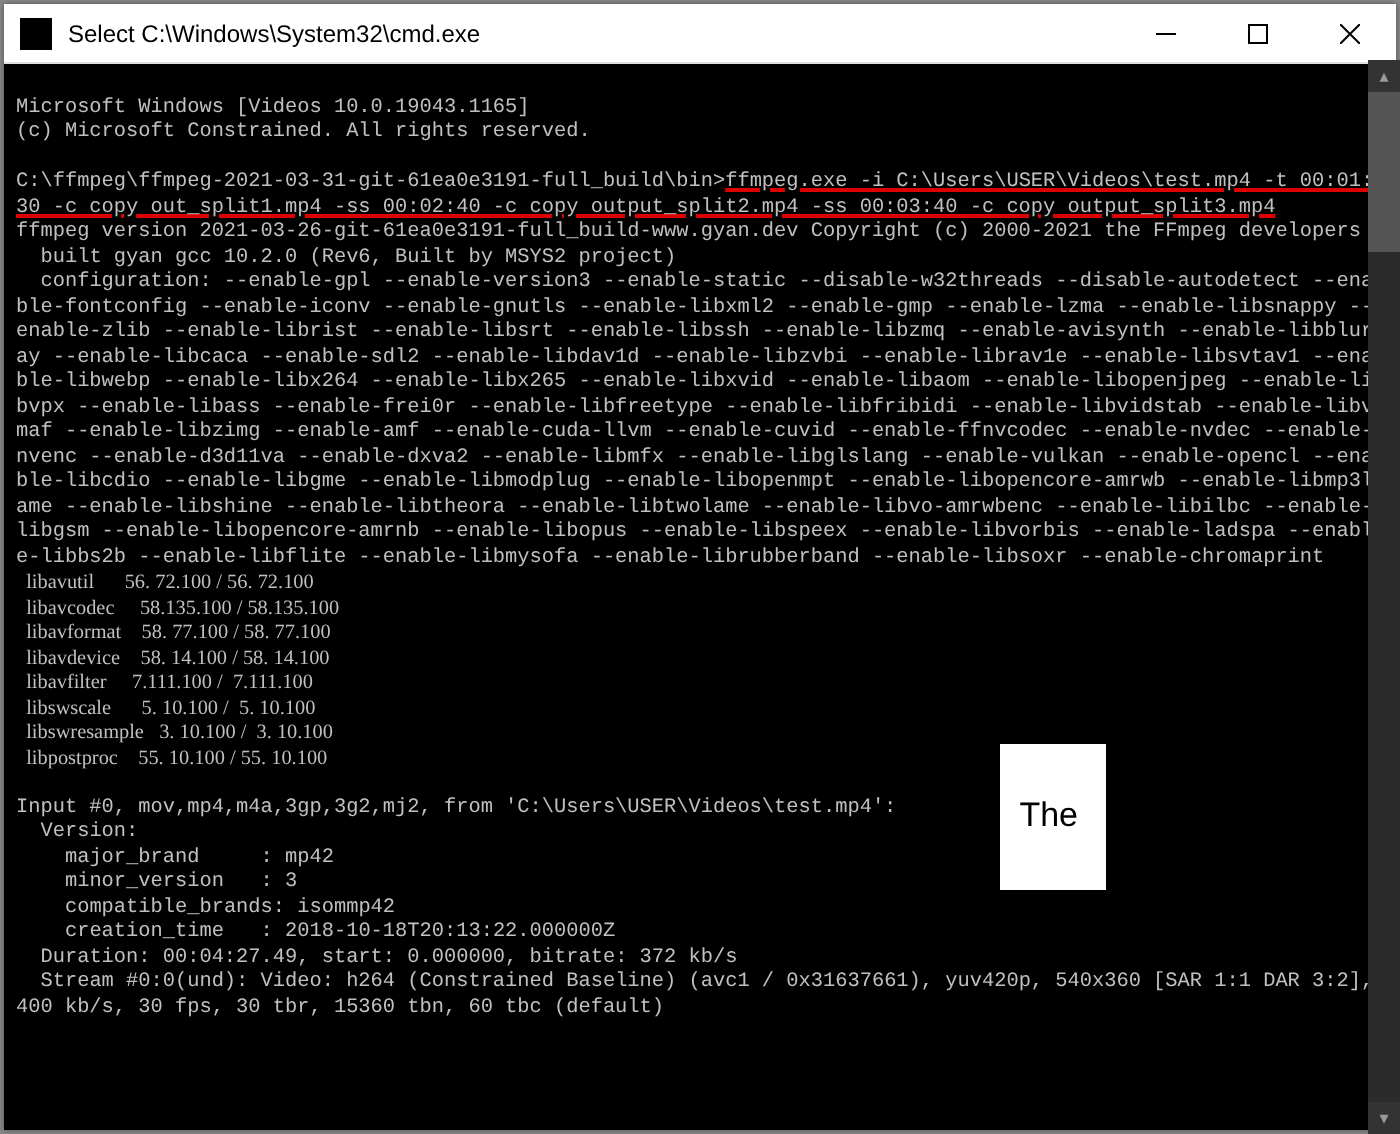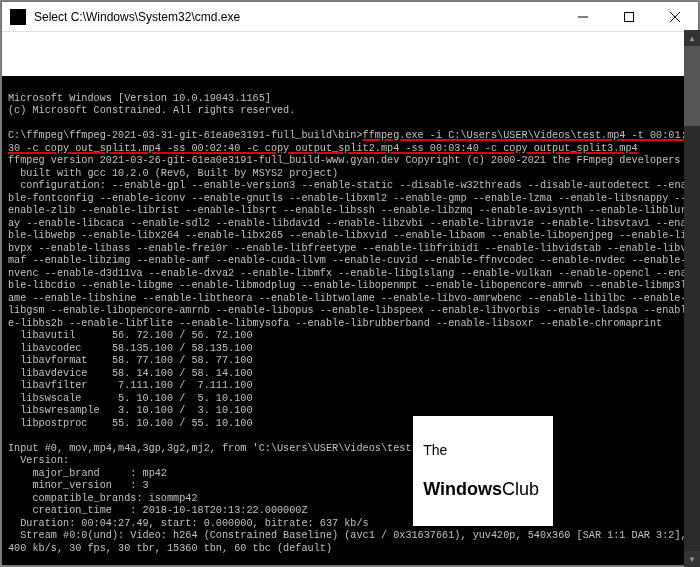--- a/index.html
+++ b/index.html
@@ -1,35 +1,35 @@
 <!DOCTYPE html>
 <html><head>
   <meta charset="utf-8">
   <style>
     * { margin: 0; padding: 0; box-sizing: border-box; }
     body { width: 700px; height: 567px; background: #888; font-family: "Segoe UI", sans-serif; overflow: hidden; }
-    .window { width: 696px; height: 563px; margin: 2px; background: #fff; box-shadow: 0 0 3px rgba(0,0,0,0.4); display: flex; flex-direction: column; gap: 44px; }
+    .window { width: 696px; height: 563px; margin: 2px; background: #fff; box-shadow: 0 0 3px rgba(0,0,0,0.4); display: flex; flex-direction: column; }
     .titlebar { height: 30px; background: #fff; display: flex; align-items: center; border-bottom: 1px solid #e0e0e0; }
     .title-icon { width: 16px; height: 16px; margin: 0 8px; background: #000; display: inline-block; }
     .title-text { flex: 1; font-size: 12px; color: #000; }
     .win-controls { display: flex; }
     .win-btn { width: 46px; height: 30px; display: flex; align-items: center; justify-content: center; font-size: 12px; color: #000; }
     .win-btn svg { width: 10px; height: 10px; }
     .terminal { flex: 1; background: #000; color: #c0c0c0; font-family: "Consolas", "Courier New", monospace; font-size: 10.2px; line-height: 12.5px; padding: 4px 6px; overflow: hidden; position: relative; white-space: pre-wrap; word-break: break-all; }
     .line { white-space: pre-wrap; word-break: break-all; }
     .hl-text { text-decoration: underline; text-decoration-color: #d00; text-decoration-thickness: 2px; }
     .scrollbar { position: absolute; right: 0; top: 30px; bottom: 0; width: 16px; background: #2b2b2b; }
     .scroll-thumb { position: absolute; top: 0; width: 16px; height: 80px; background: #555; }
     .scroll-up, .scroll-down { width:16px; height:16px; background:#333; color:#999; font-size:9px; display:flex; align-items:center; justify-content:center; position:absolute;}
     .scroll-up { top:0; } .scroll-down{ bottom:0;}
     .watermark { position: absolute; right: 145px; top: 340px; background: #fff; color: #000; padding: 6px 14px 6px 10px; font-family: "Segoe UI", sans-serif; font-weight: 400; line-height: 1.05; }
-    .watermark .l1 { font-size: 14px; font-weight: 400; }
+    .watermark .l1 { font-size: 17px; font-weight: 400; }
     .watermark .l2 { font-size: 18px; font-weight: 400; }
     .watermark .l2 b { font-weight: 700; }
-    .libtable { font-family: Liberation Mono, monospace; white-space: pre; }
+    .libtable { font-family: Liberation Serif, serif; white-space: pre; }
   </style>
 </head>
 <body>
 
 <div class="window">
   <div class="titlebar">
     <span class="title-icon"></span>
     <span class="title-text">Select C:\Windows\System32\cmd.exe</span>
     <div class="win-controls">
       <div class="win-btn">
@@ -45,47 +45,46 @@
       <div class="win-btn">
           <svg viewBox="0 0 10 10">
             <line x1="0" y1="0" x2="10" y2="10" stroke="#000" stroke-width="1"></line>
             <line x1="10" y1="0" x2="0" y2="10" stroke="#000" stroke-width="1"></line>
           </svg>
         </div>
     </div>
   </div>
 
   <div class="terminal">
-<span class="line">Microsoft Windows [Version 10.0.19043.1165]</span>
+<span class="line">Microsoft Windows [Videos 10.0.19043.1165]</span>
 <span class="line">(c) Microsoft Constrained. All rights reserved.</span>
 <span class="line"> </span>
 <span class="line"><span>C:\ffmpeg\ffmpeg-2021-03-31-git-61ea0e3191-full_build\bin&gt;</span><span class="hl-text">ffmpeg.exe -i C:\Users\USER\Videos\test.mp4 -t 00:01:30 -c copy out_split1.mp4 -ss 00:02:40 -c copy output_split2.mp4 -ss 00:03:40 -c copy output_split3.mp4</span></span>
 <span class="line">ffmpeg version 2021-03-26-git-61ea0e3191-full_build-www.gyan.dev Copyright (c) 2000-2021 the FFmpeg developers</span>
-<span class="line">  built with gcc 10.2.0 (Rev6, Built by MSYS2 project)</span>
+<span class="line">  built gyan gcc 10.2.0 (Rev6, Built by MSYS2 project)</span>
 <span class="line">  configuration: --enable-gpl --enable-version3 --enable-static --disable-w32threads --disable-autodetect --enable-fontconfig --enable-iconv --enable-gnutls --enable-libxml2 --enable-gmp --enable-lzma --enable-libsnappy --enable-zlib --enable-librist --enable-libsrt --enable-libssh --enable-libzmq --enable-avisynth --enable-libbluray --enable-libcaca --enable-sdl2 --enable-libdav1d --enable-libzvbi --enable-librav1e --enable-libsvtav1 --enable-libwebp --enable-libx264 --enable-libx265 --enable-libxvid --enable-libaom --enable-libopenjpeg --enable-libvpx --enable-libass --enable-frei0r --enable-libfreetype --enable-libfribidi --enable-libvidstab --enable-libvmaf --enable-libzimg --enable-amf --enable-cuda-llvm --enable-cuvid --enable-ffnvcodec --enable-nvdec --enable-nvenc --enable-d3d11va --enable-dxva2 --enable-libmfx --enable-libglslang --enable-vulkan --enable-opencl --enable-libcdio --enable-libgme --enable-libmodplug --enable-libopenmpt --enable-libopencore-amrwb --enable-libmp3lame --enable-libshine --enable-libtheora --enable-libtwolame --enable-libvo-amrwbenc --enable-libilbc --enable-libgsm --enable-libopencore-amrnb --enable-libopus --enable-libspeex --enable-libvorbis --enable-ladspa --enable-libbs2b --enable-libflite --enable-libmysofa --enable-librubberband --enable-libsoxr --enable-chromaprint</span>
 <div class="libtable">  libavutil      56. 72.100 / 56. 72.100
   libavcodec     58.135.100 / 58.135.100
   libavformat    58. 77.100 / 58. 77.100
   libavdevice    58. 14.100 / 58. 14.100
   libavfilter     7.111.100 /  7.111.100
   libswscale      5. 10.100 /  5. 10.100
   libswresample   3. 10.100 /  3. 10.100
   libpostproc    55. 10.100 / 55. 10.100</div>
 <span class="line">Input #0, mov,mp4,m4a,3gp,3g2,mj2, from 'C:\Users\USER\Videos\test.mp4':</span>
 <span class="line">  Version:</span>
 <span class="line">    major_brand     : mp42</span>
 <span class="line">    minor_version   : 3</span>
 <span class="line">    compatible_brands: isommp42</span>
 <span class="line">    creation_time   : 2018-10-18T20:13:22.000000Z</span>
-<span class="line">  Duration: 00:04:27.49, start: 0.000000, bitrate: 637 kb/s</span>
+<span class="line">  Duration: 00:04:27.49, start: 0.000000, bitrate: 372 kb/s</span>
 <span class="line">  Stream #0:0(und): Video: h264 (Constrained Baseline) (avc1 / 0x31637661), yuv420p, 540x360 [SAR 1:1 DAR 3:2], 400 kb/s, 30 fps, 30 tbr, 15360 tbn, 60 tbc (default)</span>
 
     <div class="watermark">
       <div class="l1">The</div>
-      <div class="l2"><b>Windows</b><span>Club</span></div>
     </div>
   </div>
 
   <div class="scrollbar">
     <div class="scroll-up">▴</div>
     <div class="scroll-thumb" style="top:16px"></div>
     <div class="scroll-down">▾</div>
   </div>
 </div>
 

